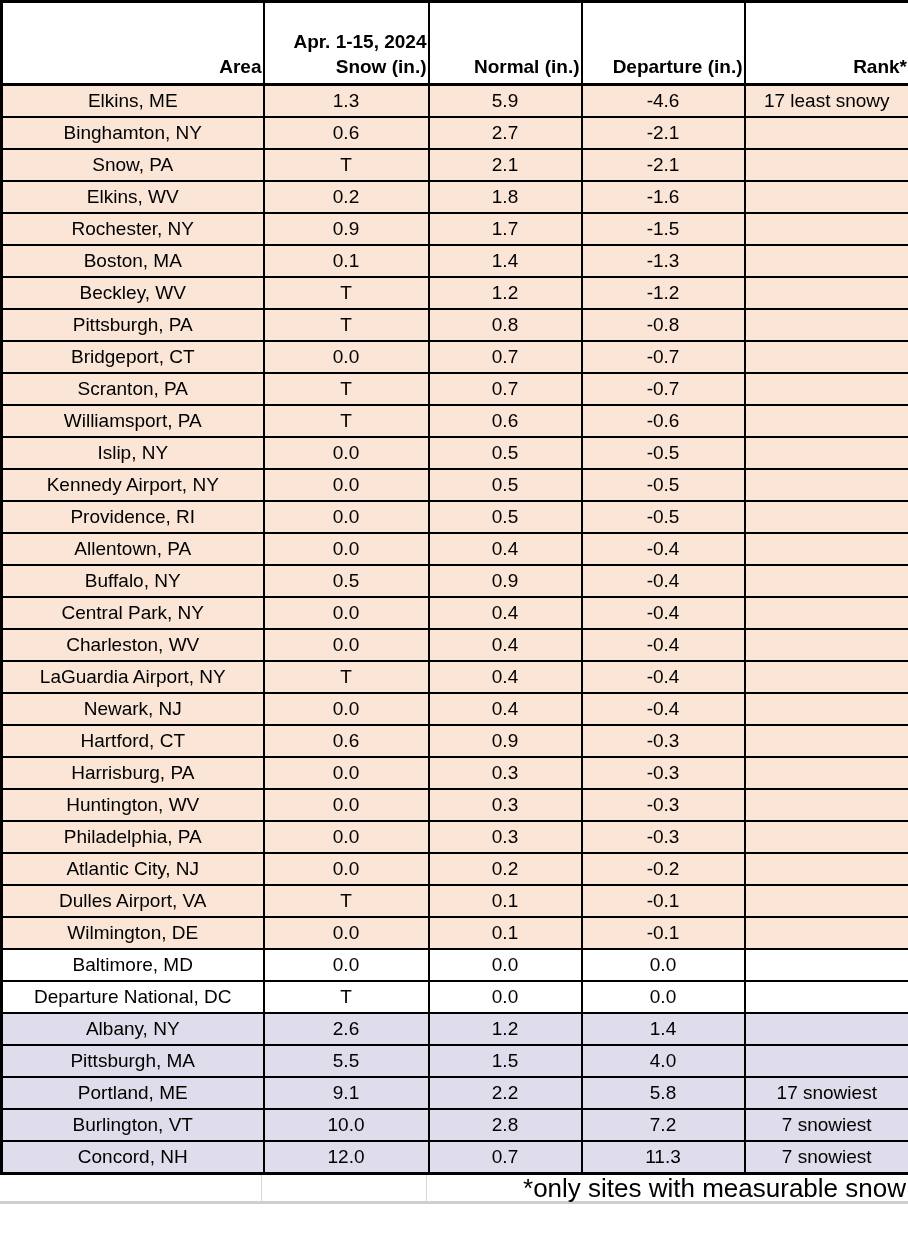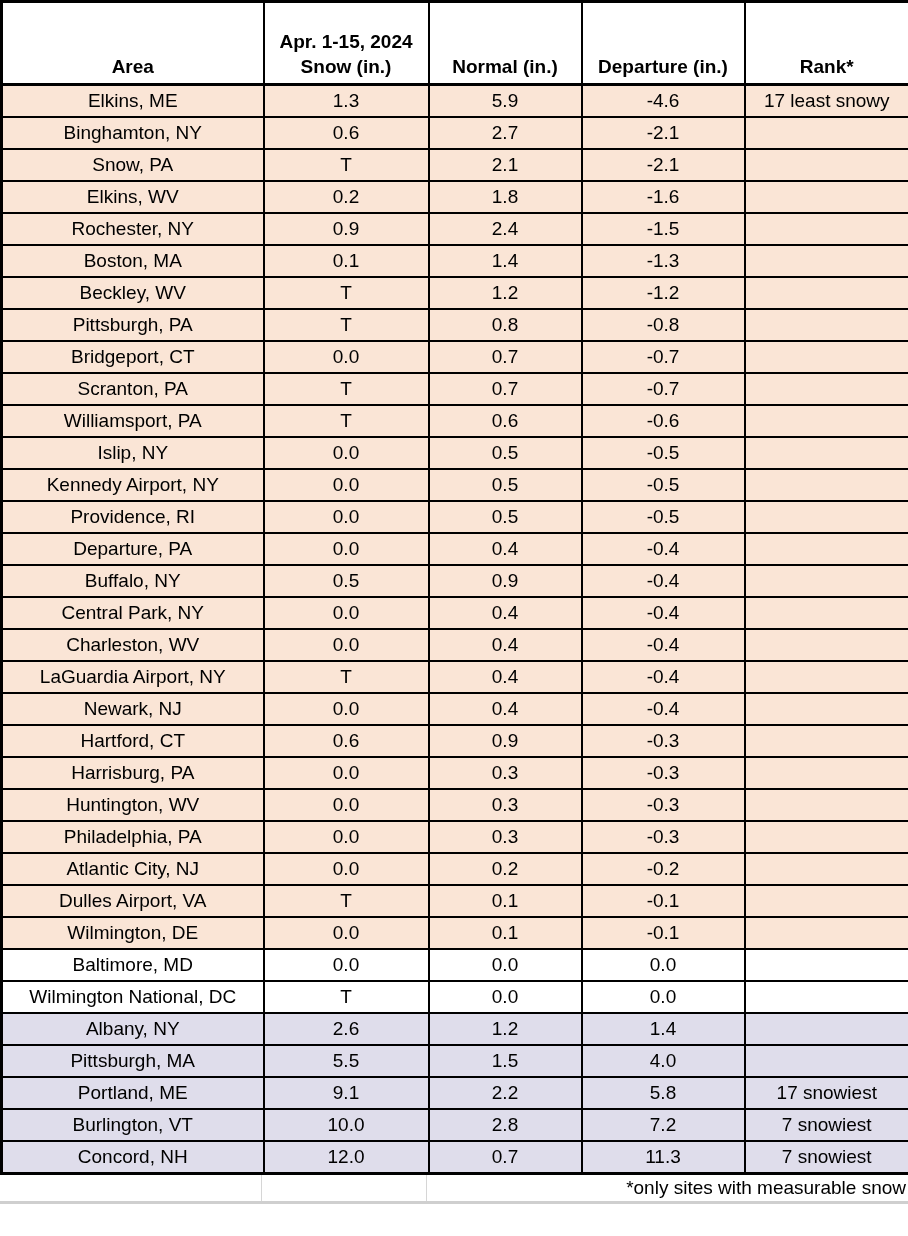--- a/index.html
+++ b/index.html
@@ -24,21 +24,21 @@
   }
   .snow-table th, .snow-table td {
     border: 2px solid var(--grid, #000);
     overflow: hidden;
     white-space: nowrap;
     color: #000;
   }
   .snow-table thead th {
     border-bottom: 3px solid var(--grid, #000);
     vertical-align: bottom;
-    text-align: center;
+    text-align: right;
     font-weight: bold;
     font-size: 19px;
     line-height: 25px;
     height: 76px;
     padding: 0 1px 4px 1px;
     background: #ffffff;
   }
   .snow-table tbody td {
     height: 30px;
     text-align: center;
@@ -64,21 +64,21 @@
     height: 100%;
   }
   .f-area { width: 262px; }
   .f-snow { width: 165px; }
   .f-note {
     width: 481px;
     border-right: none;
     display: flex;
     align-items: center;
     justify-content: flex-end;
-    font-size: 19px;
+    font-size: 26px;
     padding-right: 2px;
     color: #000;
   }
 </style>
 </head>
 <body>
 
 <div class="sheet">
 
   <table class="snow-table">
@@ -126,21 +126,21 @@
         <tr class="below">
     <td>Elkins, WV</td>
     <td>0.2</td>
     <td>1.8</td>
     <td>-1.6</td>
     <td></td>
   </tr>
         <tr class="below">
     <td>Rochester, NY</td>
     <td>0.9</td>
-    <td>2.4</td>
+    <td>1.7</td>
     <td>-1.5</td>
     <td></td>
   </tr>
         <tr class="below">
     <td>Boston, MA</td>
     <td>0.1</td>
     <td>1.4</td>
     <td>-1.3</td>
     <td></td>
   </tr>
@@ -194,21 +194,21 @@
     <td></td>
   </tr>
         <tr class="below">
     <td>Providence, RI</td>
     <td>0.0</td>
     <td>0.5</td>
     <td>-0.5</td>
     <td></td>
   </tr>
         <tr class="below">
-    <td>Departure, PA</td>
+    <td>Allentown, PA</td>
     <td>0.0</td>
     <td>0.4</td>
     <td>-0.4</td>
     <td></td>
   </tr>
         <tr class="below">
     <td>Buffalo, NY</td>
     <td>0.5</td>
     <td>0.9</td>
     <td>-0.4</td>
@@ -292,21 +292,21 @@
     <td></td>
   </tr>
         <tr class="zero">
     <td>Baltimore, MD</td>
     <td>0.0</td>
     <td>0.0</td>
     <td>0.0</td>
     <td></td>
   </tr>
         <tr class="zero">
-    <td>Wilmington National, DC</td>
+    <td>Departure National, DC</td>
     <td>T</td>
     <td>0.0</td>
     <td>0.0</td>
     <td></td>
   </tr>
         <tr class="above">
     <td>Albany, NY</td>
     <td>2.6</td>
     <td>1.2</td>
     <td>1.4</td>

